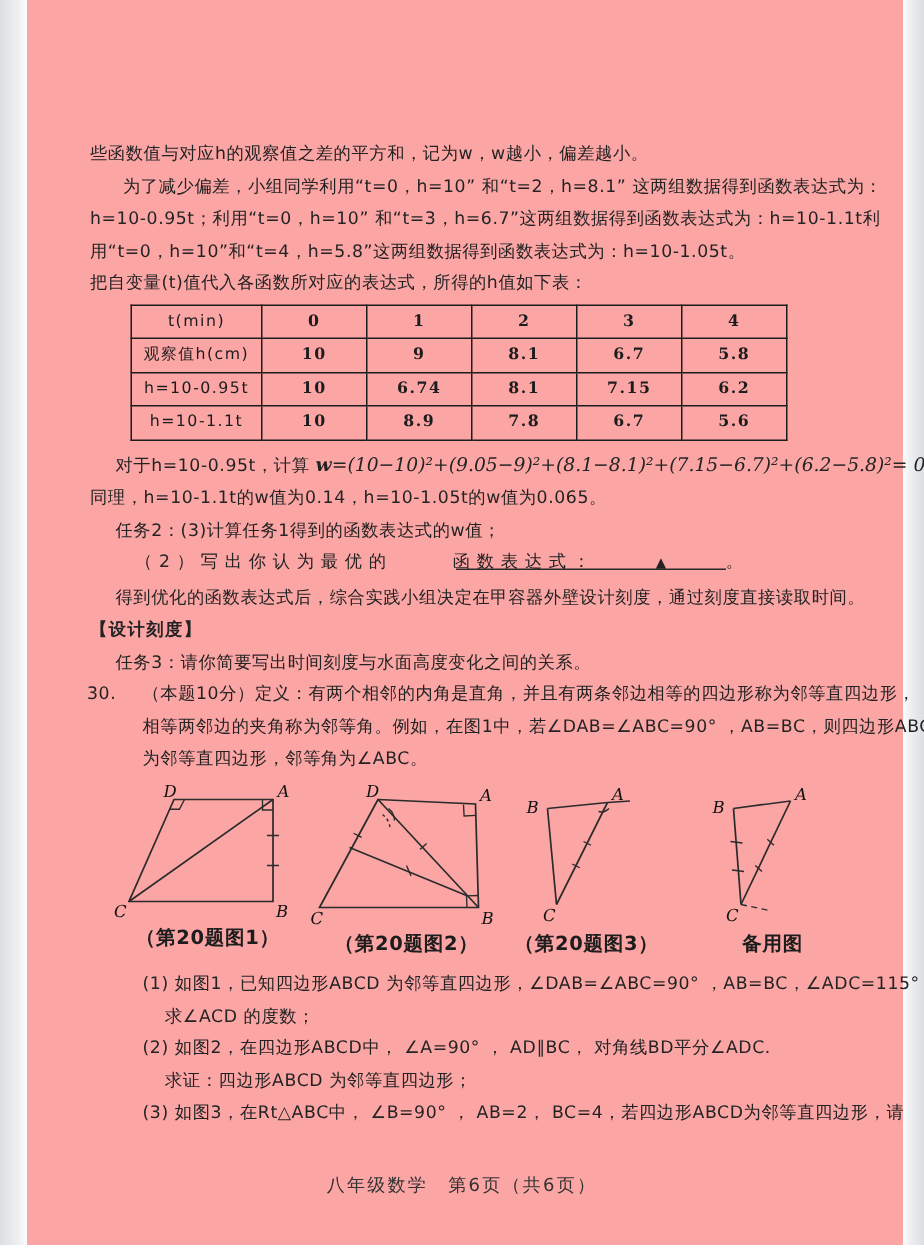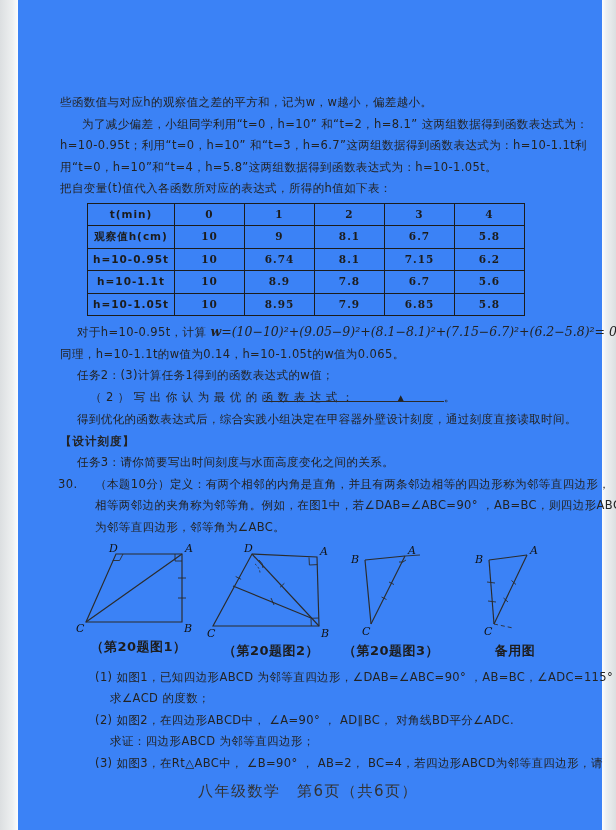--- a/index.html
+++ b/index.html
@@ -1,40 +1,40 @@
 <!DOCTYPE html>
 <html><head>
 <meta charset="utf-8">
 <style>
   html,body{margin:0;padding:0;}
   body{background:#e9ebed;font-family:"DejaVu Sans","Liberation Sans",sans-serif;}
-  .page{position:relative;width:616px;height:830px;background:#3b82f6;overflow:hidden;}
+  .page{position:relative;width:616px;height:830px;background:#fca5a5;overflow:hidden;}
   .edge{position:absolute;top:0;height:100%;}
   .edge-left{left:0;width:18px;background:linear-gradient(90deg,#dcdfe1,#eef0f1 70%,#fdfdfd);}
   .edge-right{right:0;width:14px;background:linear-gradient(270deg,#dcdfe1,#eef0f1 70%,#fdfdfd);}
   .content{position:absolute;left:60px;top:92px;width:500px;color:#232323;
            font-size:11.5px;line-height:21.5px;letter-spacing:0.4px;}
   .line{white-space:nowrap;}
   .ind1{padding-left:22px;}
 
   
   table.data{border-collapse:collapse;margin:3px 0 0 27px;}
   table.data td,table.data th{border:1.4px solid #1c1c1c;text-align:center;
     font-weight:400;padding:0;height:17.2px;font-size:11px;letter-spacing:1px;color:#1c1c1c;}
-  table.data .c0{width:86px;font-weight:bold;}
+  table.data .c0{width:86px;}
   table.data .cv{width:69px;font-family:"DejaVu Serif","Liberation Serif",serif;font-weight:700;font-size:10.5px;}
   table.data .lbl{font-size:10.5px;}
 
   .calcline{margin-top:5px;white-space:nowrap;}
   .math{font-family:"DejaVu Serif","Liberation Serif",serif;font-style:italic;font-size:12.5px;letter-spacing:0;}
   .math-w{font-weight:700;}
 
   .spaced{letter-spacing:4.5px;}
   .ans-row{padding-left:30px;white-space:nowrap;}
-  .ans-zone{position:relative;display:inline-block;}
+  .ans-zone{position:relative;display:inline-block;margin-left:40px;}
   .ans-zone::after{content:"";position:absolute;left:2px;right:0;top:64%;border-top:1.4px solid #2a2a2a;}
   .ans-blank{display:inline-block;width:86px;text-align:center;font-size:9px;vertical-align:baseline;}
 
   .sec-head{font-weight:700;letter-spacing:1px;}
   .ind2{padding-left:17px;}
 
   .hang{position:relative;padding-left:35px;}
   .hang .num{position:absolute;left:-2px;top:0;}
 
   
@@ -44,21 +44,21 @@
   .figcap{font-size:13px;font-weight:700;letter-spacing:0.5px;margin-top:2px;white-space:nowrap;color:#1d1d1d;}
   .fig-stroke{stroke:#2b2b2b;stroke-width:1.15;fill:none;}
   .fig-thin{stroke:#2b2b2b;stroke-width:0.9;fill:none;}
   text.vlabel{font-family:"DejaVu Serif","Liberation Serif",serif;font-style:italic;font-size:11px;fill:#111;}
 
   .subq{margin-top:5px;}
   .subq .q{padding-left:35px;white-space:nowrap;}
   .subq .qc{padding-left:50px;white-space:nowrap;}
 
   .footer{position:absolute;left:0;right:0;top:782px;text-align:center;
-          font-size:15px;letter-spacing:1.5px;color:#333;}
+          font-size:12px;letter-spacing:1.5px;color:#333;}
 </style>
 </head>
 <body>
 
 <div class="page">
   <div class="edge edge-left"></div>
   <div class="edge edge-right"></div>
 
   <div class="content">
 
@@ -96,28 +96,20 @@
         <td class="cv">7.15</td>
         <td class="cv">6.2</td>
       </tr>
       <tr>
         <td class="c0 lbl">h=10-1.1t</td>
         <td class="cv">10</td>
         <td class="cv">8.9</td>
         <td class="cv">7.8</td>
         <td class="cv">6.7</td>
         <td class="cv">5.6</td>
-      </tr>
-      <tr>
-        <td class="c0 lbl">h=10-1.05t</td>
-        <td class="cv">10</td>
-        <td class="cv">8.95</td>
-        <td class="cv">7.9</td>
-        <td class="cv">6.85</td>
-        <td class="cv">5.8</td>
       </tr>
     </tbody>
       </table>
 
     <div class="calcline ind2">
       <span>对于h=10-0.95t，计算</span>
       <span class="math math-w">w</span><span class="math">=(10−10)²+(9.05−9)²+(8.1−8.1)²+(7.15−6.7)²+(6.2−5.8)²= 0.365，</span>
     </div>
     <div class="line">同理，h=10-1.1t的w值为0.14，h=10-1.05t的w值为0.065。</div>
     <div class="line ind2">任务2：(3)计算任务1得到的函数表达式的w值；</div>

